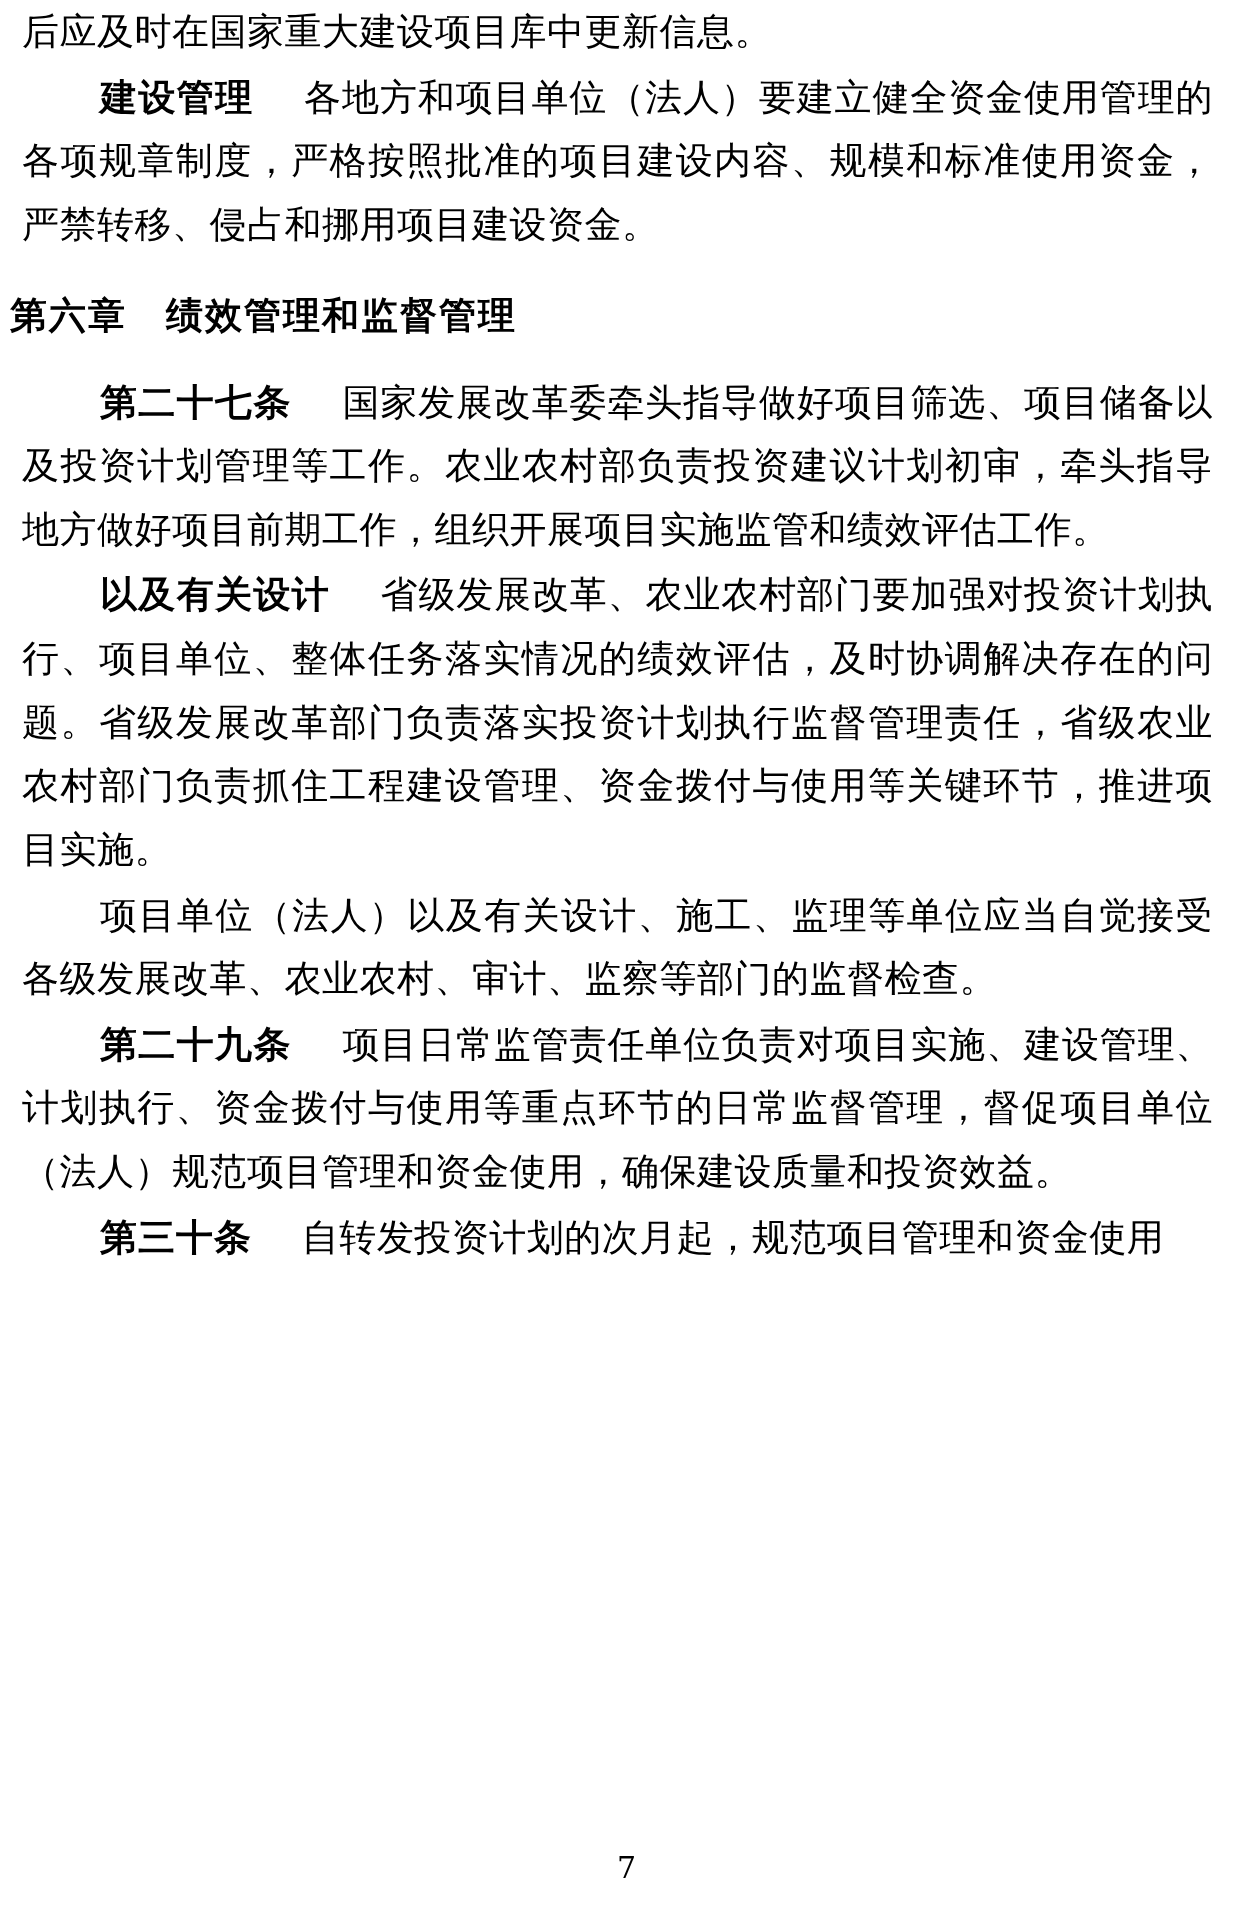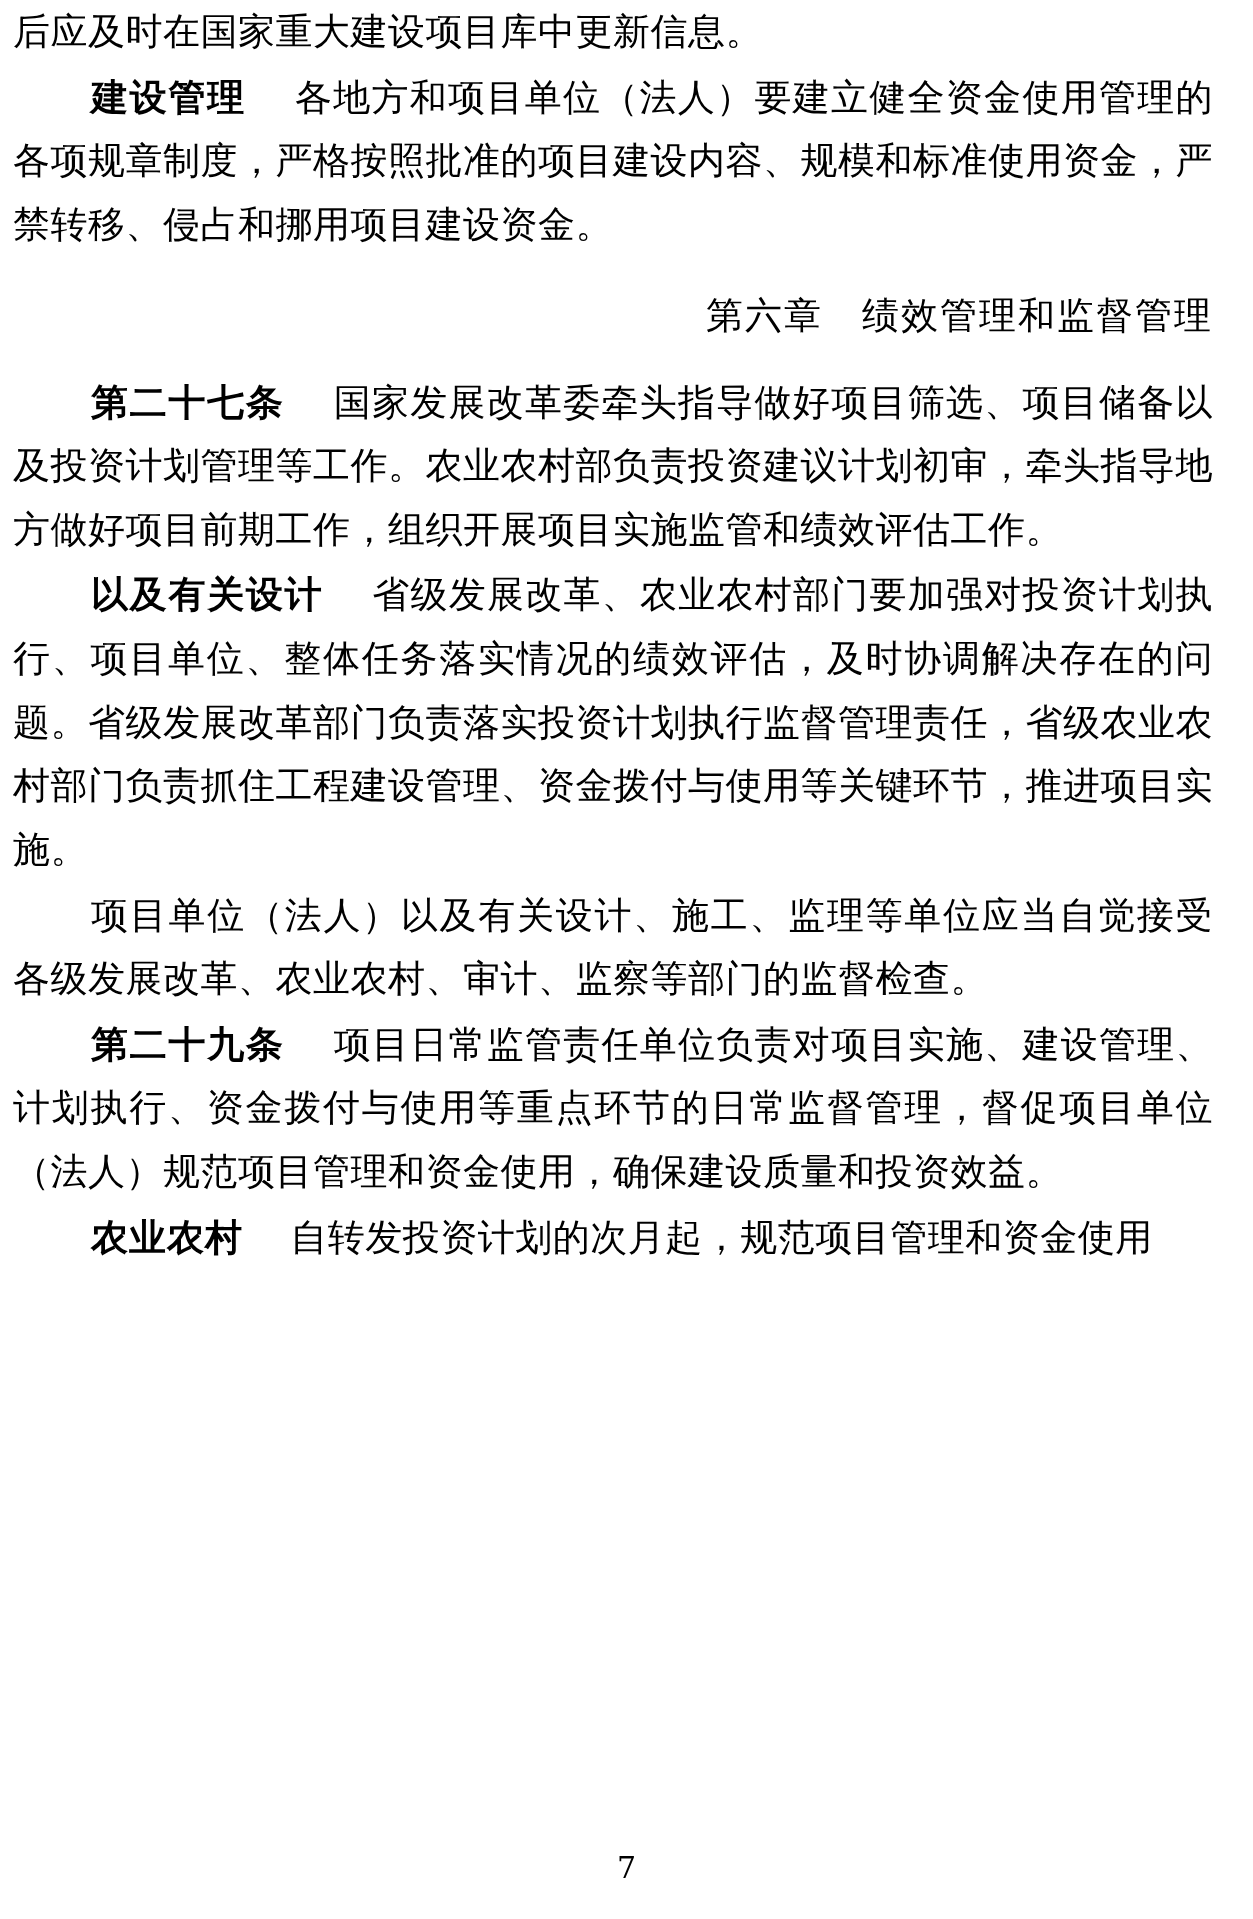--- a/index.html
+++ b/index.html
@@ -24,38 +24,37 @@
   }
   .doc-body {
     padding: 0 18px 0 10px;
   }
   .para {
     font-size: 37px;
     line-height: 1.72;
     letter-spacing: 0.5px;
     text-align: justify;
     text-justify: inter-ideograph;
-    margin: 0 0 2px 3px;
+    margin: 0 0 2px 12px;
     text-indent: 0;
-    font-family: Liberation Serif, serif;
   }
   .para.continued {
     text-indent: 0;
   }
   .para.indent {
     text-indent: 78px;
   }
   .para .article-label {
     font-weight: 700;
     letter-spacing: 1px;
   }
   .chapter-heading {
     font-size: 37px;
-    font-weight: 400;
-    text-align: right;
+    font-weight: 700;
+    text-align: left;
     letter-spacing: 2px;
     margin: 34px 0 30px 0;
     font-family: "DejaVu Sans", "Liberation Sans", sans-serif;
   }
   .page-number {
     position: absolute;
     bottom: 34px;
     left: 0;
     width: 1253px;
     text-align: center;
@@ -93,20 +92,20 @@
     <p class="para indent">
       <span>项目单位（法人）以及有关设计、施工、监理等单位应当自觉接受各级发展改革、农业农村、审计、监察等部门的监督检查。</span>
     </p>
 
     <p class="para indent">
       <span class="article-label">第二十九条</span>
       <span class="sep">　</span><span>项目日常监管责任单位负责对项目实施、建设管理、计划执行、资金拨付与使用等重点环节的日常监督管理，督促项目单位（法人）规范项目管理和资金使用，确保建设质量和投资效益。</span>
     </p>
 
     <p class="para indent">
-      <span class="article-label">农业农村</span>
+      <span class="article-label">第三十条</span>
       <span class="sep">　</span><span>自转发投资计划的次月起，规范项目管理和资金使用</span>
     </p>
 
   </div>
 
   <div class="page-number">7</div>
 </div>
 
 </body></html>

